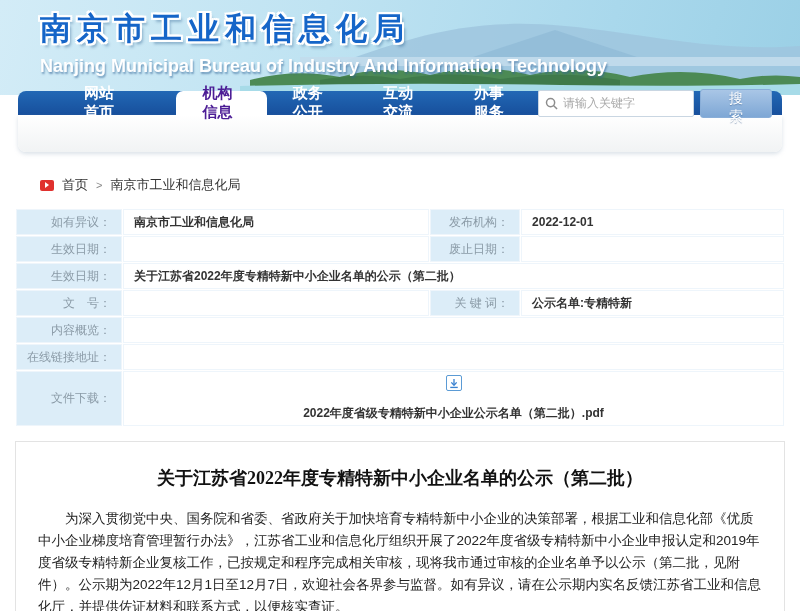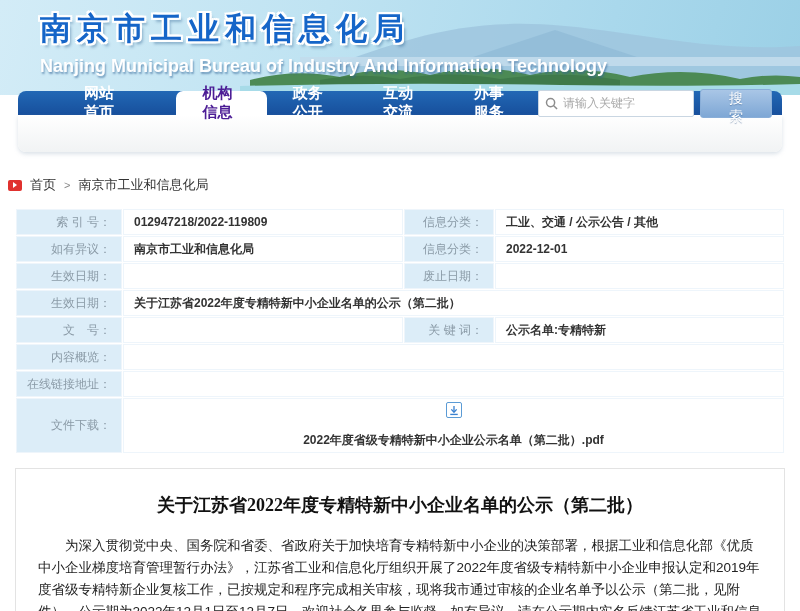--- a/index.html
+++ b/index.html
@@ -29,21 +29,21 @@
   .search-box svg { flex:0 0 auto; }
   .search-box input { border:0; outline:none; width:100%; font-size:12px; color:#333; margin-left:5px;
     font-family:"Liberation Sans",sans-serif; }
   .search-box input::placeholder { color:#a9a9a9; }
   .search-btn { height:29px; padding:0 22px; font-size:14px; color:#fff; border:1px solid #89aed8; border-radius:3px;
     background:linear-gradient(180deg,#a9c6e6,#7ea7d5); cursor:pointer; text-shadow:0 1px 1px rgba(30,70,120,.4); }
   .subbar { height:37px; background:linear-gradient(180deg,#ffffff,#f1f3f4); border-radius:0 0 8px 8px;
     box-shadow:0 2px 4px rgba(150,170,190,.35); }
 
   
-  .breadcrumb { display:flex; align-items:center; gap:8px; padding:24px 0 12px 8px; font-size:13px; color:#333; }
+  .breadcrumb { display:flex; align-items:center; gap:8px; padding:24px 0 12px 8px; font-size:13px; color:#333;margin-left:32px; }
   .crumb-icon { width:14px; height:11px; background:#e0312e; border-radius:2px; display:inline-flex;
     align-items:center; justify-content:center; }
   .crumb-icon i { width:0; height:0; border-left:4px solid #fff; border-top:3px solid transparent; border-bottom:3px solid transparent; }
   .crumb-link { color:#333; cursor:pointer; }
   .crumb-sep { color:#888; font-size:11px; }
 
   
   .info-table { width:770px; margin:2px auto 0; border-collapse:separate; border-spacing:1px; font-size:12px; }
   .info-table td { height:26px; padding:3px 10px; vertical-align:middle; border:1px solid #eef5fb; }
   td.lbl { width:90px; background:#dcedf8; color:#8a9aa6; text-align:right; white-space:nowrap; }
@@ -102,30 +102,24 @@
   <span class="crumb-icon">
       <i></i>
     </span>
   <span class="crumb-link">首页</span>
   <span class="crumb-sep">&gt;</span>
   <span class="crumb-link">南京市工业和信息化局</span>
 </div>
 
 <table class="info-table">
   <tbody>
-      <tr>
-    <td class="lbl">索 引 号：</td>
-    <td class="val" style="width:280px">012947218/2022-119809</td>
-    <td class="lbl">信息分类：</td>
-    <td class="val">工业、交通 / 公示公告 / 其他</td>
-  </tr>
   <tr>
     <td class="lbl">如有异议：</td>
     <td class="val">南京市工业和信息化局</td>
-    <td class="lbl">信息分类：</td>
+    <td class="lbl">发布机构：</td>
     <td class="val">2022-12-01</td>
   </tr>
   <tr>
     <td class="lbl">生效日期：</td>
     <td class="val"></td>
     <td class="lbl">废止日期：</td>
     <td class="val"></td>
   </tr>
   <tr>
     <td class="lbl">生效日期：</td>

